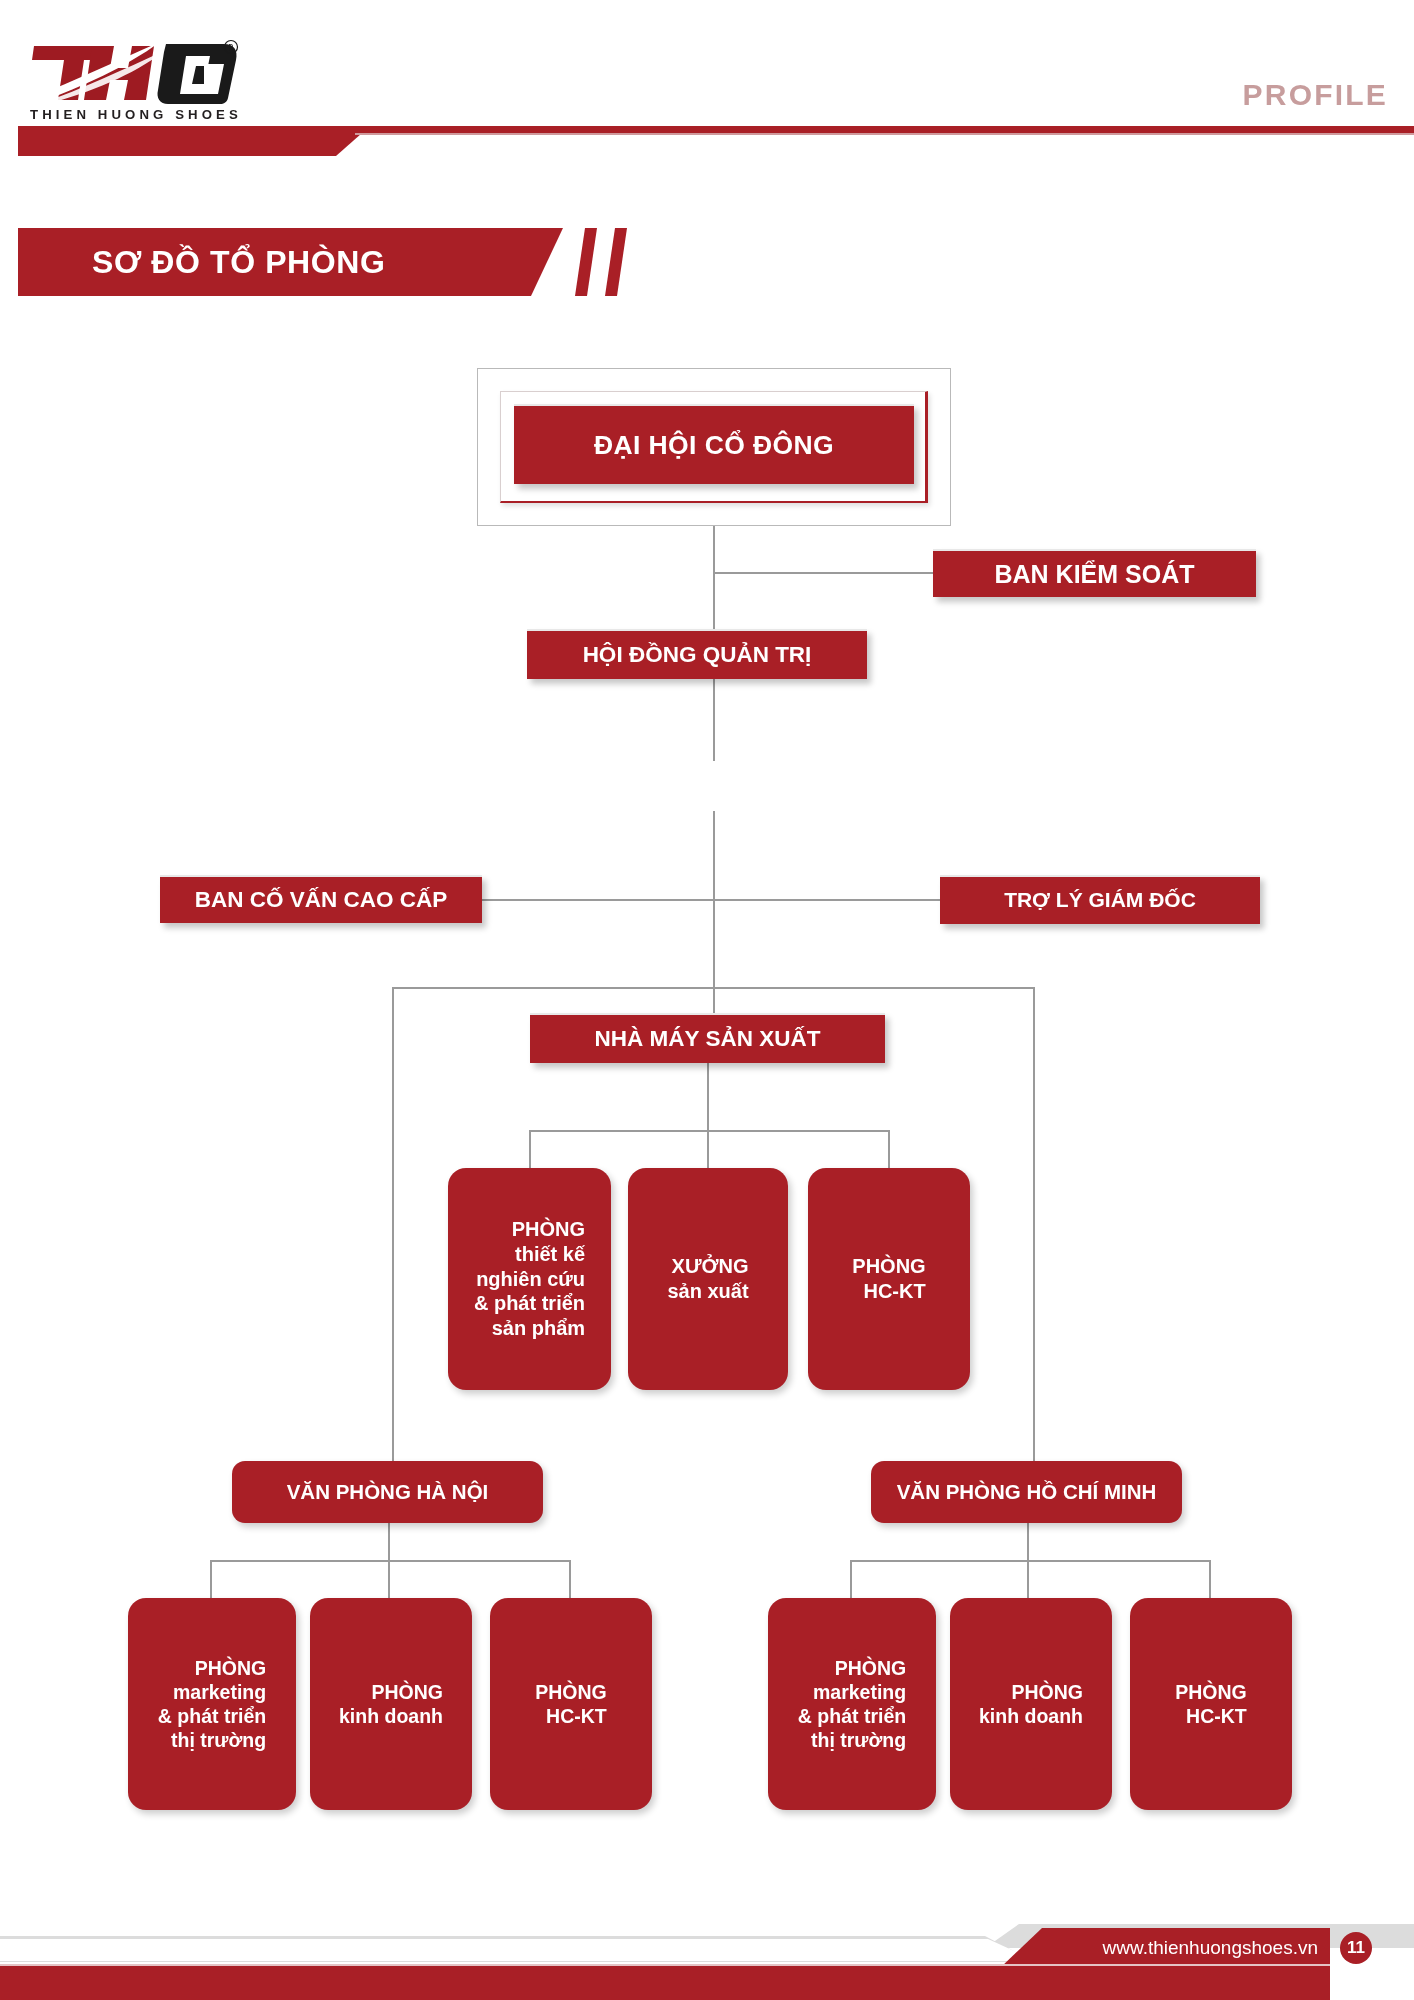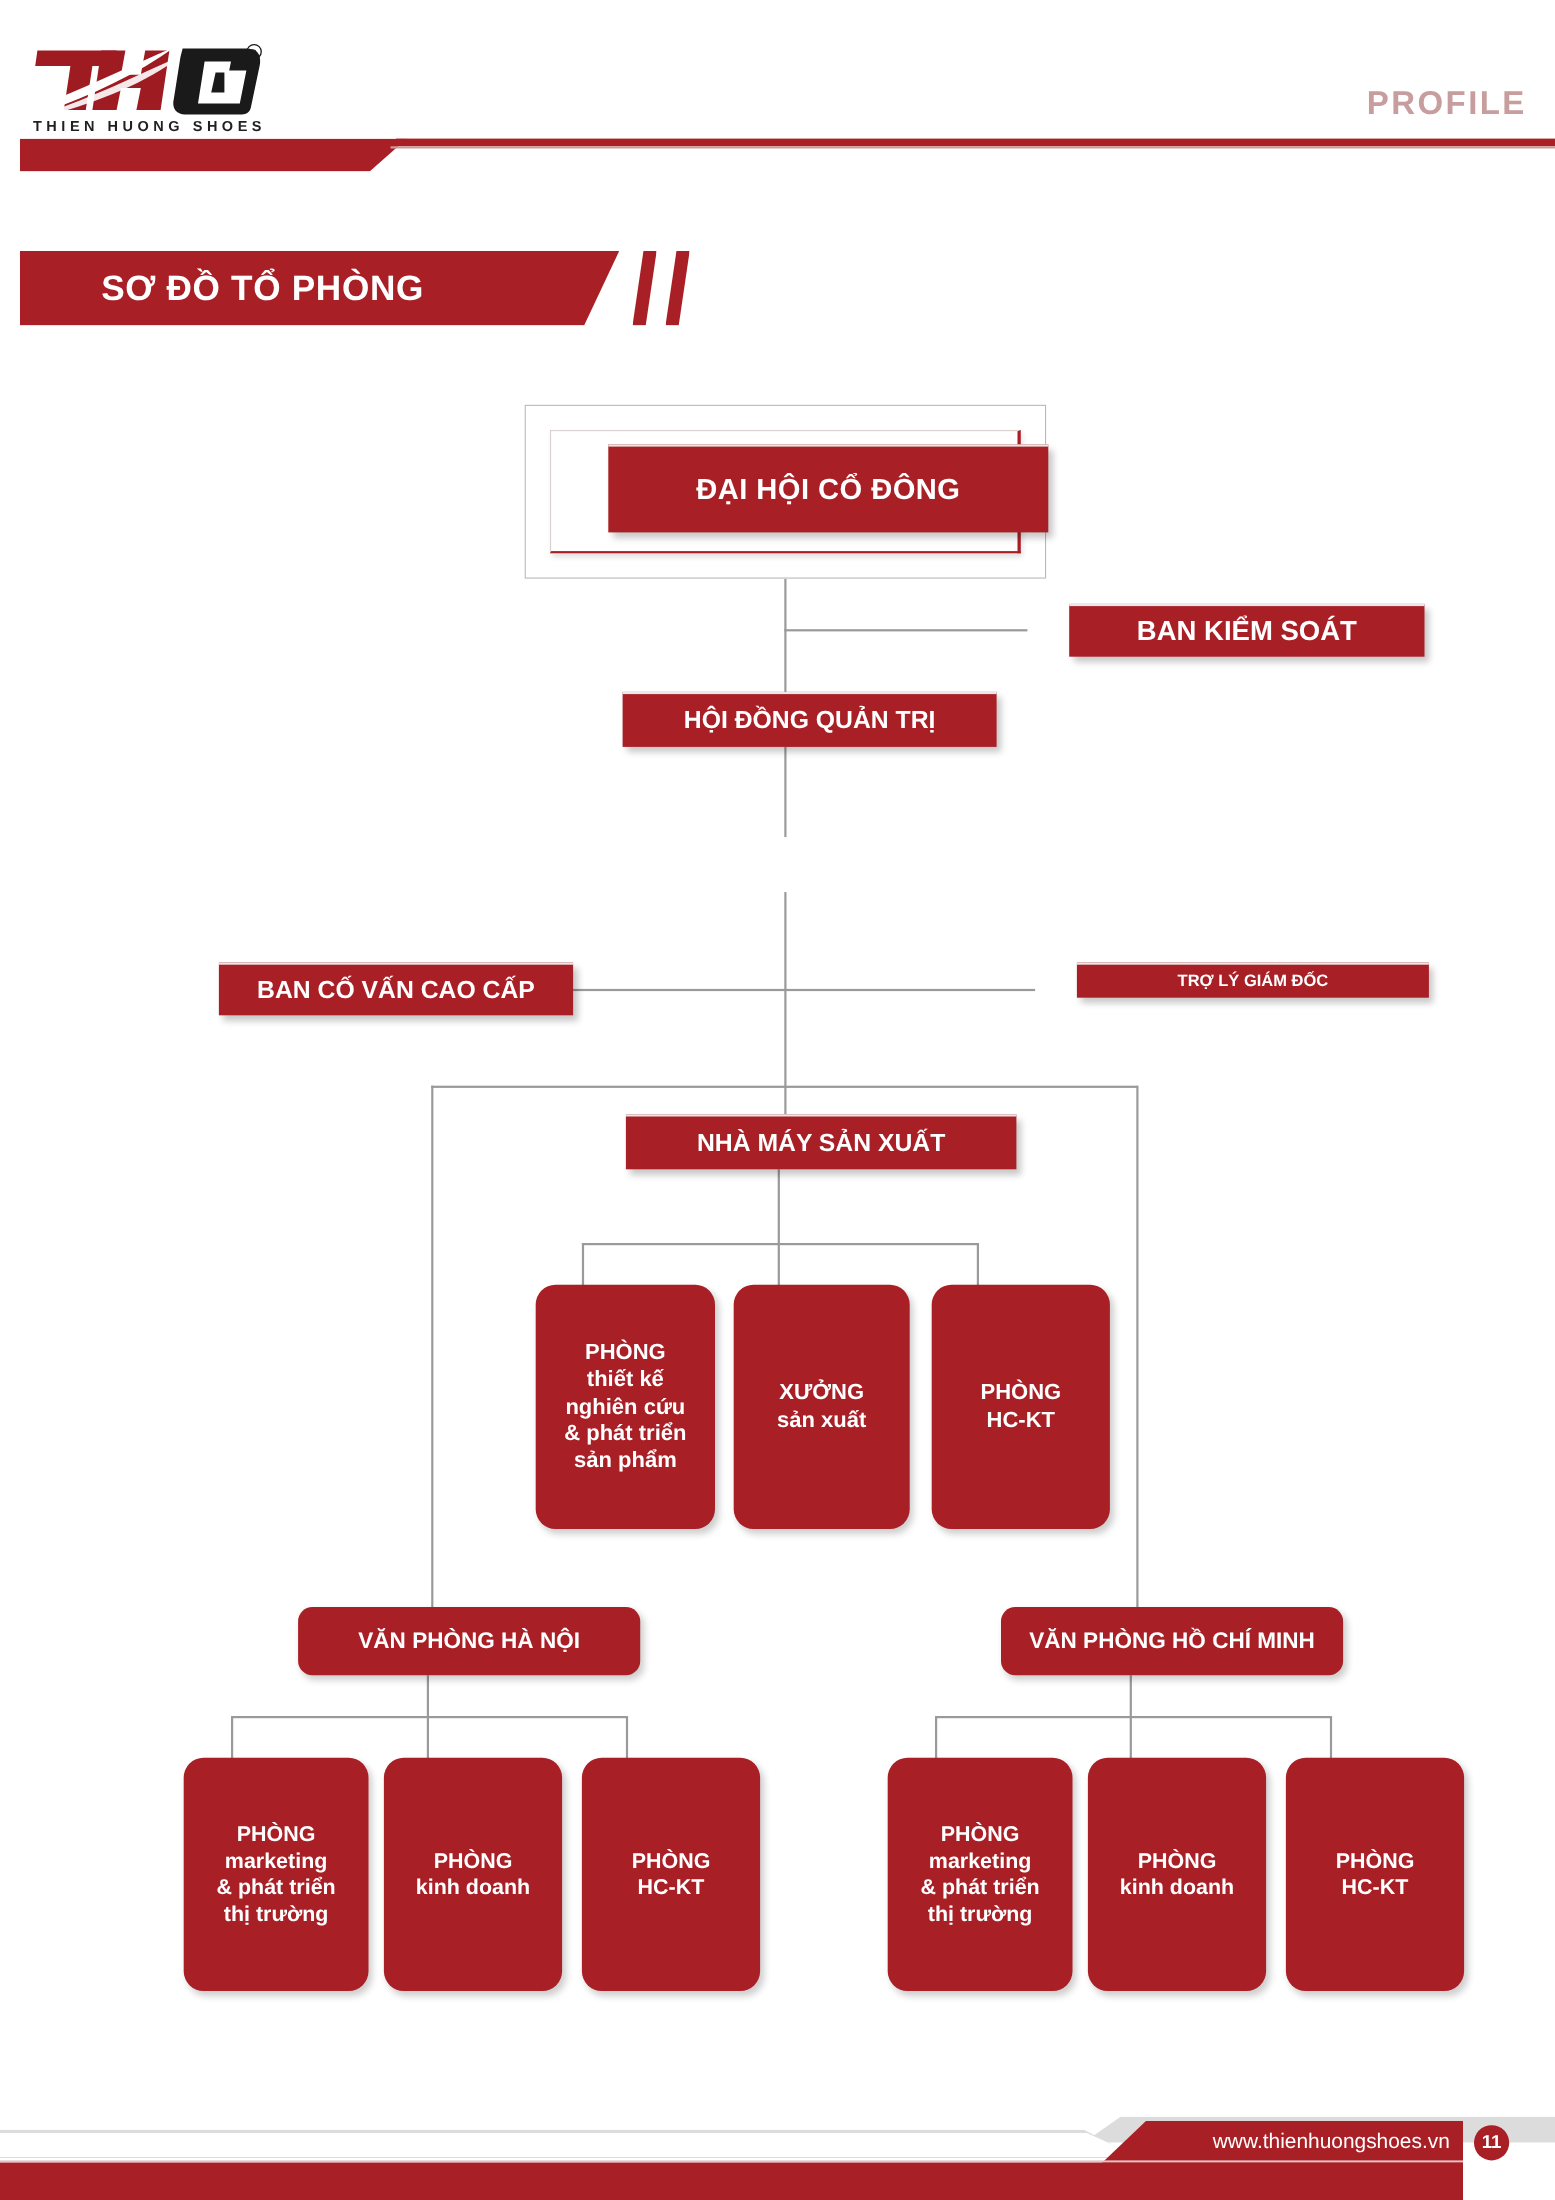--- a/index.html
+++ b/index.html
@@ -59,25 +59,24 @@
   #chart{ position:absolute; left:0; top:0; width:1414px; height:2000px; }
 
   
   .ln{ position:absolute; background:#9a9a9a; }
   .lnv{ width:1.6px; }
   .lnh{ height:1.6px; }
 
   
   .node{
     position:absolute; background:#a91f26; color:#fff;
-    display:flex; align-items:center; justify-content:center; text-align:center;
+    display:flex; align-items:center; justify-content:center; text-align:right;
     font-weight:bold; line-height:1.24;
     box-shadow:4px 5px 6px rgba(0,0,0,.22);
     border-top:2px solid #e8e8e8;
-    margin-left:39px;
   }
   .node.flat{ border-radius:0; }
   .node.soft{ border-radius:13px; box-shadow:3px 4px 7px rgba(0,0,0,.20); border-top:none; }
   .node.rnd{ border-radius:18px; box-shadow:3px 4px 7px rgba(0,0,0,.20); border-top:none; }
 
   
   #n-shareholders-frame{
     position:absolute; left:477px; top:368px; width:474px; height:158px;
     background:#fff; border:1.5px solid #b9b9b9;
   }
@@ -89,21 +88,21 @@
   }
   #n-shareholders{
     left:514px; top:404px; width:400px; height:80px;
     font-size:26.5px; letter-spacing:.4px;
   }
 
   #n-supervisory{ left:933px; top:549px; width:323px; height:48px; font-size:25px; }
   #n-board{ left:527px; top:629px; width:340px; height:50px; font-size:22.5px; }
   #n-management{ left:533px; top:761px; width:353px; height:50px; font-size:22.5px; }
   #n-advisory{ left:160px; top:875px; width:322px; height:48px; font-size:22.5px; }
-  #n-assistant{ left:940px; top:875px; width:320px; height:32px; font-size:15px; }
+  #n-assistant{ left:940px; top:875px; width:320px; height:49px; font-size:21px; }
   #n-factory{ left:530px; top:1013px; width:355px; height:50px; font-size:22.5px; }
 
   
   #n-f1{ left:448px; top:1168px; width:163px; height:222px; font-size:20px; padding:0 6px; }
   #n-f2{ left:628px; top:1168px; width:160px; height:222px; font-size:20px; }
   #n-f3{ left:808px; top:1168px; width:162px; height:222px; font-size:20px; }
 
   
   #n-hanoi{ left:232px; top:1461px; width:311px; height:62px; font-size:20.5px; }
   #n-hcm{ left:871px; top:1461px; width:311px; height:62px; font-size:20.5px; }

